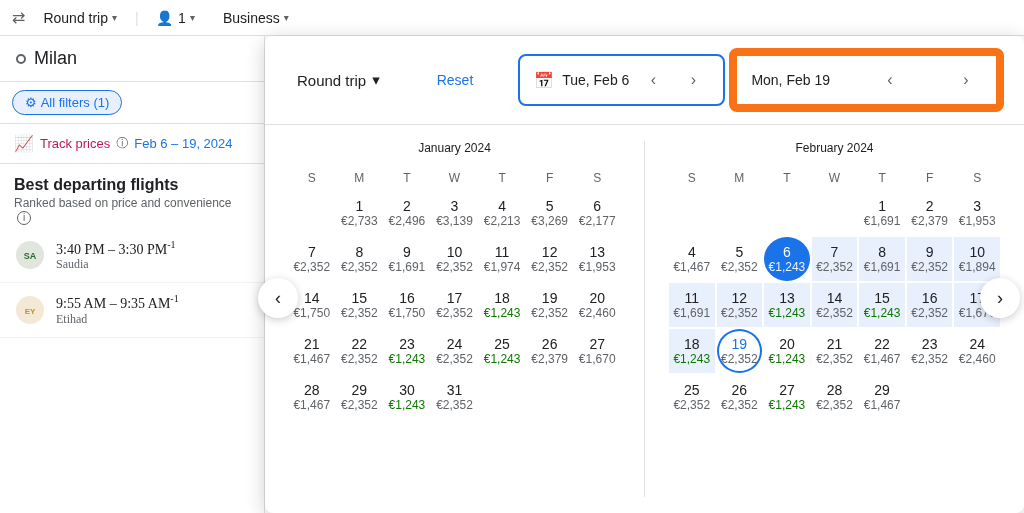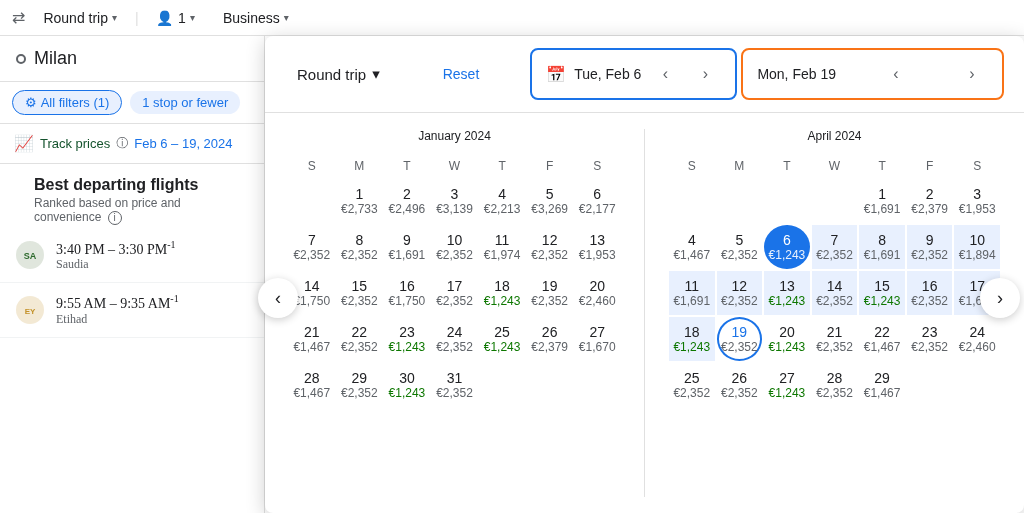--- a/index.html
+++ b/index.html
@@ -50,25 +50,25 @@
     .filter-btn-pill {
       padding: 4px 12px; border-radius: 20px; border: none;
       background: #e8f0fe; color: #1a73e8; font-size: 13px; cursor: pointer;
     }
 
     .track-prices {
       display: flex; align-items: center; gap: 6px;
       padding: 10px 14px; border-bottom: 1px solid #e0e0e0; font-size: 13px;
     }
     .track-icon { color: #1a73e8; font-size: 16px; }
-    .track-label { color: #14532d; font-weight: 500; }
+    .track-label { color: #be185d; font-weight: 500; }
     .track-info { color: #5f6368; font-size: 12px; }
     .track-date { color: #1a73e8; font-weight: 500; }
 
-    .section-title { padding: 12px 14px 4px; margin-left: 20px; }
+    .section-title { padding: 12px 14px 4px; }
     .section-title h2 { font-size: 16px; font-weight: 600; color: #202124; }
     .section-subtitle { font-size: 12px; color: #5f6368; margin-top: 2px; }
     .info-icon { display: inline-flex; align-items: center; justify-content: center; width: 14px; height: 14px; border-radius: 50%; border: 1px solid #5f6368; font-size: 10px; color: #5f6368; margin-left: 3px; }
 
     .flight-list { flex: 1; overflow-y: auto; }
     .flight-item {
       display: flex; align-items: center; padding: 10px 14px;
       border-bottom: 1px solid #f1f3f4; gap: 10px;
     }
     .airline-logo {
@@ -116,21 +116,21 @@
       width: 32px; height: 32px; border: none; background: none;
       cursor: pointer; border-radius: 50%; display: flex; align-items: center;
       justify-content: center; font-size: 16px; color: #5f6368;
     }
     .date-box-right {
       display: flex; align-items: center; gap: 8px;
       padding: 8px 14px; border: 2px solid #e0e0e0; border-radius: 8px;
       font-size: 14px; font-weight: 500; color: #202124;
     }
     .date-box-right.circled {
-      border: 2px solid #f97316;
+      border: 8px solid #f97316;
       gap: 44px;
     }
 
     
     .calendars-container {
       display: flex; flex: 1; overflow: hidden;
     }
     .cal-month {
       flex: 1; padding: 16px 24px; overflow: hidden;
     }
@@ -210,23 +210,20 @@
     <div class="search-bar">
       <div class="search-icon-circle"></div>
       <input class="search-input" value="Milan" readonly="" style="">
     </div>
 
     <div class="filters-bar">
       <button class="filter-btn active">
         <span>⚙</span>
         <span>All filters (1)</span>
       </button>
-      <button class="filter-btn-pill">
-        <span>1 stop or fewer</span>
-      </button>
     </div>
 
     <div class="track-prices">
       <span class="track-icon">📈</span>
       <span class="track-label">Track prices</span>
       <span class="track-info">ⓘ</span>
       <span class="track-date">Feb 6 – 19, 2024</span>
     </div>
 
     <div class="section-title">
@@ -441,21 +438,21 @@
             </div>
             <div class="cal-day empty"></div>
             <div class="cal-day empty"></div>
             <div class="cal-day empty"></div>
           </div>
       </div>
 
       <div class="cal-divider"></div>
 
       <div class="cal-month">
-        <div class="cal-month-title">April 2024</div>
+        <div class="cal-month-title">February 2024</div>
         <div class="cal-grid" id="feb-grid">
             <div class="cal-day-header">S</div>
             <div class="cal-day-header">M</div>
             <div class="cal-day-header">T</div>
             <div class="cal-day-header">W</div>
             <div class="cal-day-header">T</div>
             <div class="cal-day-header">F</div>
             <div class="cal-day-header">S</div>
             <div class="cal-day empty"></div>
             <div class="cal-day empty"></div>

